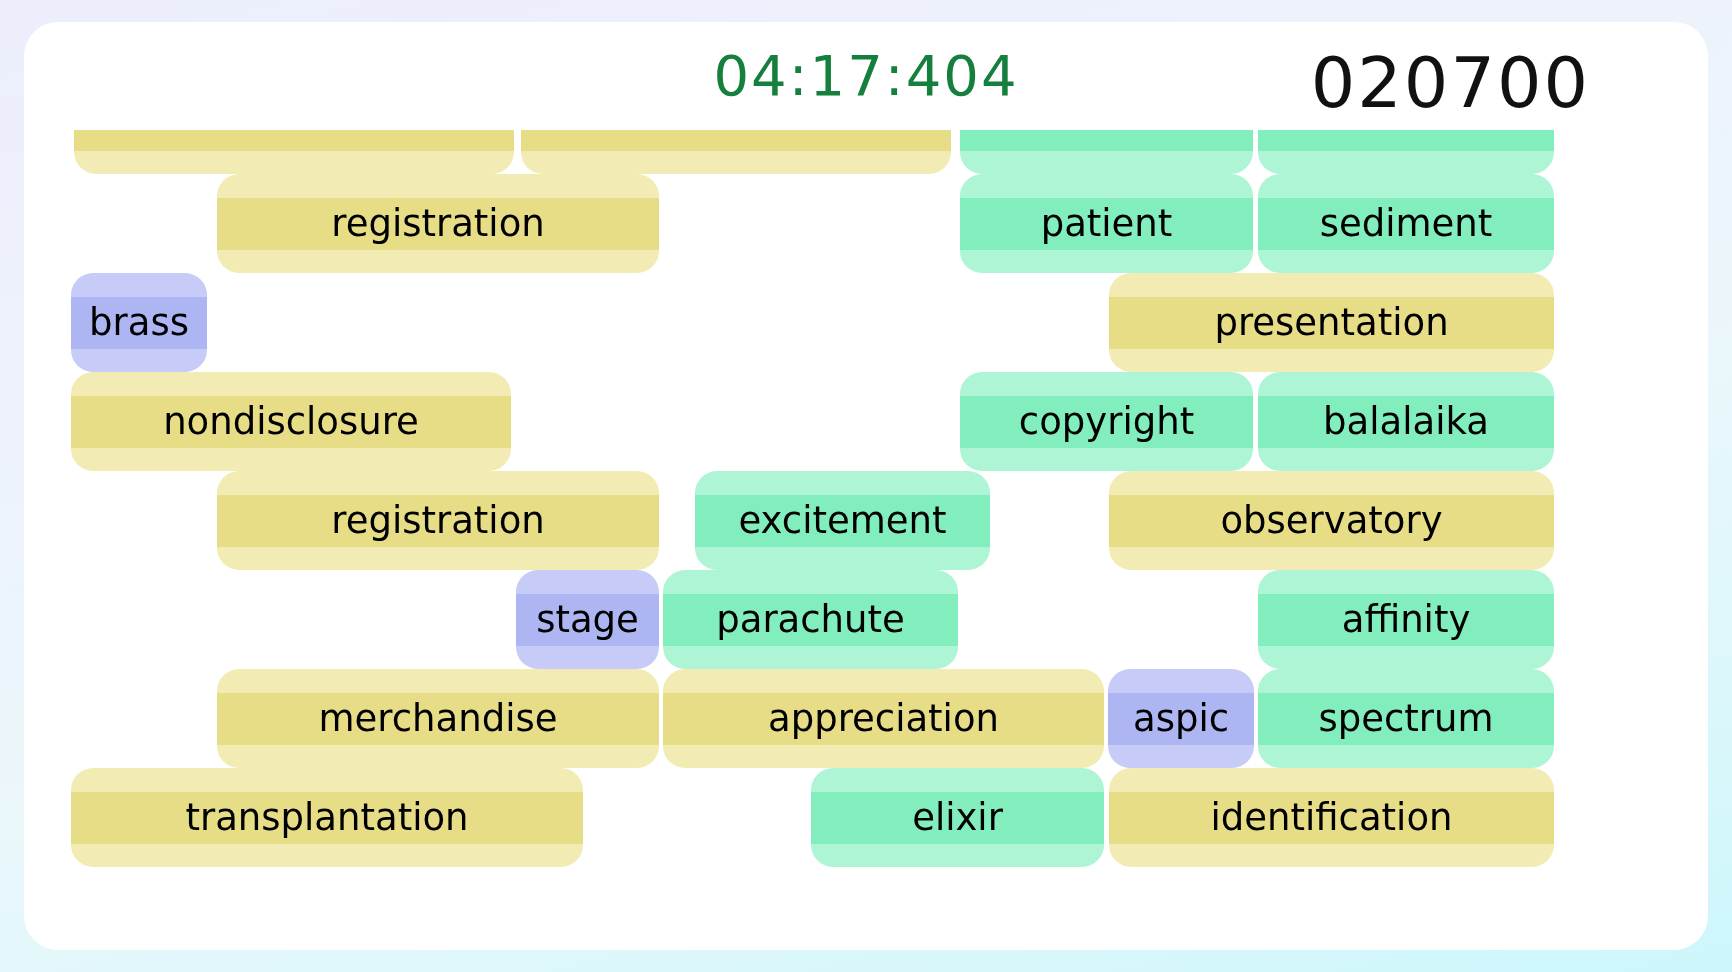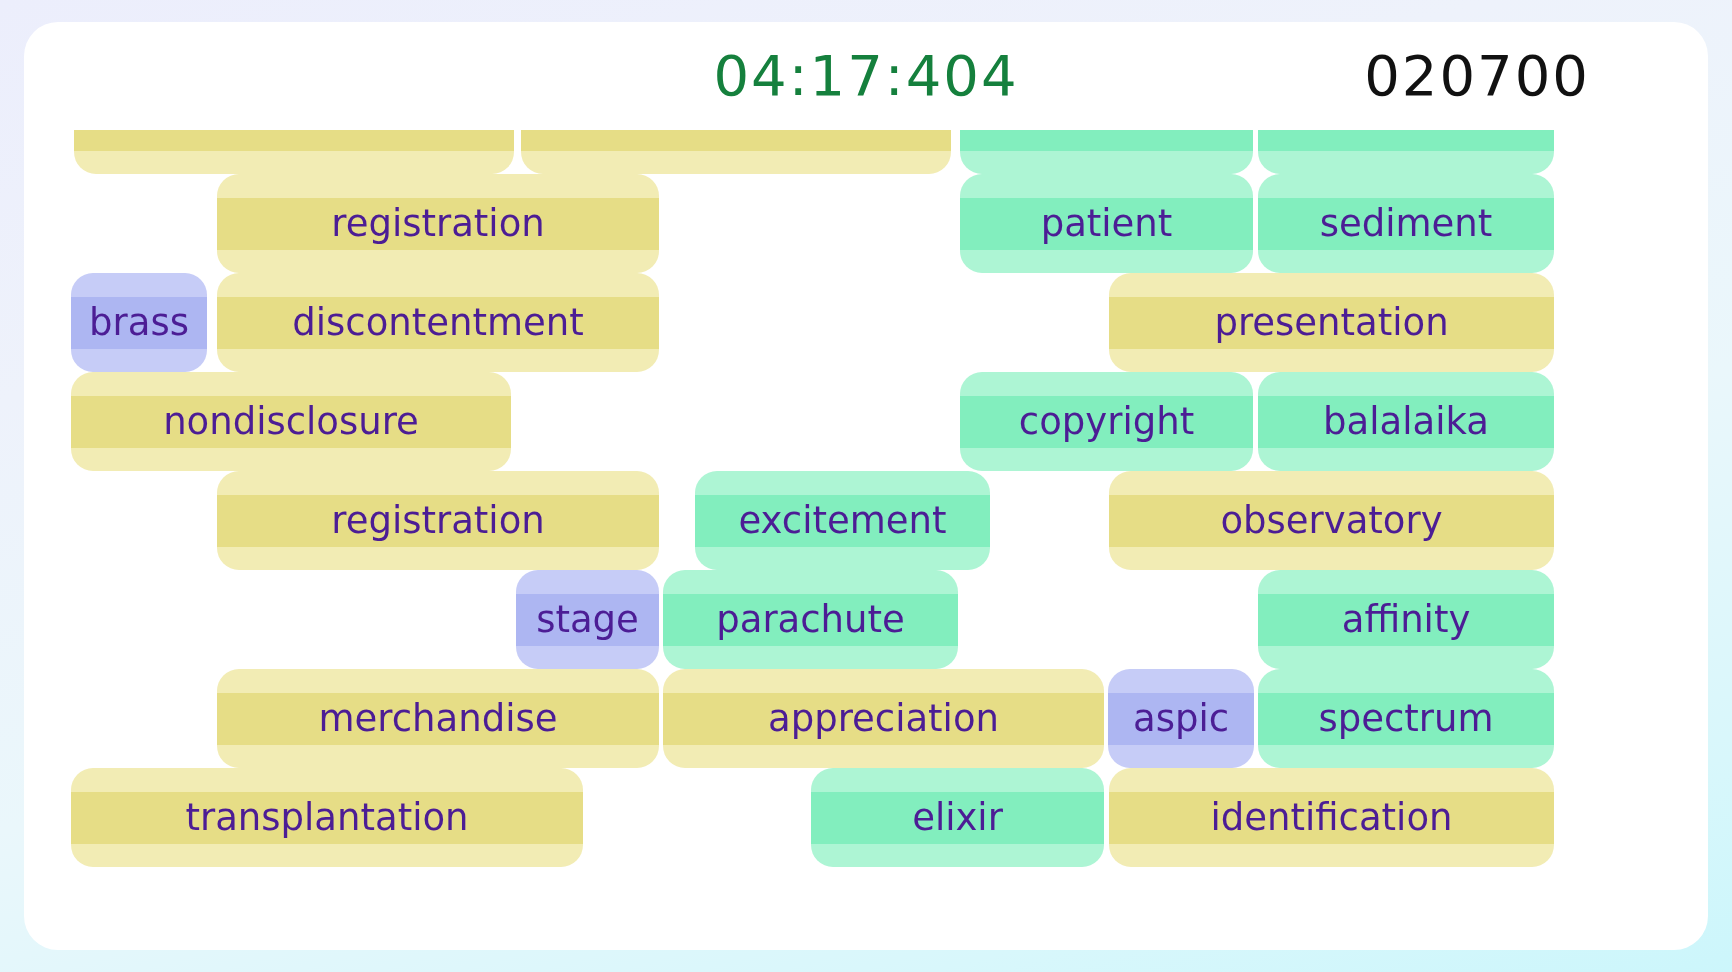--- a/index.html
+++ b/index.html
@@ -15,31 +15,31 @@
   }
   
   .hdr{position:absolute;left:0;top:0;width:100%;height:108px;}
   .timer{
     position:absolute;left:0;right:0;top:26px;text-align:center;
     font-size:56px;color:#15803d;letter-spacing:2px;line-height:1;
     font-family:"DejaVu Sans", sans-serif;
   }
   .counter{
     position:absolute;right:118px;top:26px;
-    font-size:56px;color:#111;letter-spacing:2px;line-height:1;
+    font-size:70px;color:#111;letter-spacing:2px;line-height:1;
     font-family:"DejaVu Sans", sans-serif;
   }
   
   .grid{position:absolute;left:0;top:108px;width:100%;height:auto;}
   .row{position:relative;height:99px;}
   .pill{
     position:absolute;top:0;height:99px;
     border-radius:22px;
     display:flex;align-items:center;justify-content:center;
-    font-size:37px;color:#4c1d95;line-height:1;
+    font-size:37px;color:#000000;line-height:1;
     white-space:nowrap;
     box-sizing:border-box;
   }
   
   .pill::before{
     content:"";position:absolute;left:0;right:0;top:24px;height:52px;
     z-index:0;
   }
   .pill > span{position:relative;z-index:1;padding:0 22px;}
 
@@ -87,23 +87,20 @@
           <div class="pill green" style="left: 936px; width: 293px;">
             <span>patient</span>
           </div>
           <div class="pill green" style="left: 1234px; width: 296px;">
             <span>sediment</span>
           </div>
         </div>
         <div class="row">
           <div class="pill blue" style="left: 47px; width: 136px;">
             <span>brass</span>
-          </div>
-          <div class="pill yellow" style="left: 193px; width: 442px;">
-            <span>discontentment</span>
           </div>
           <div class="pill yellow" style="left: 1085px; width: 445px;">
             <span>presentation</span>
           </div>
         </div>
         <div class="row">
           <div class="pill yellow" style="left: 47px; width: 440px;">
             <span>nondisclosure</span>
           </div>
           <div class="pill green" style="left: 936px; width: 293px;">

